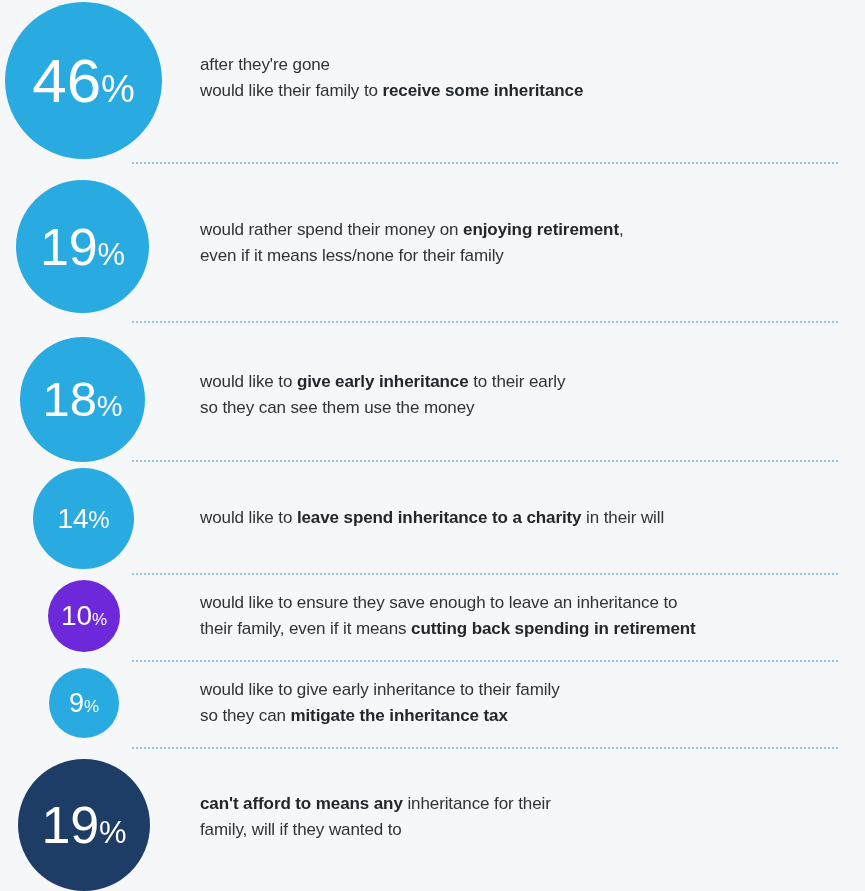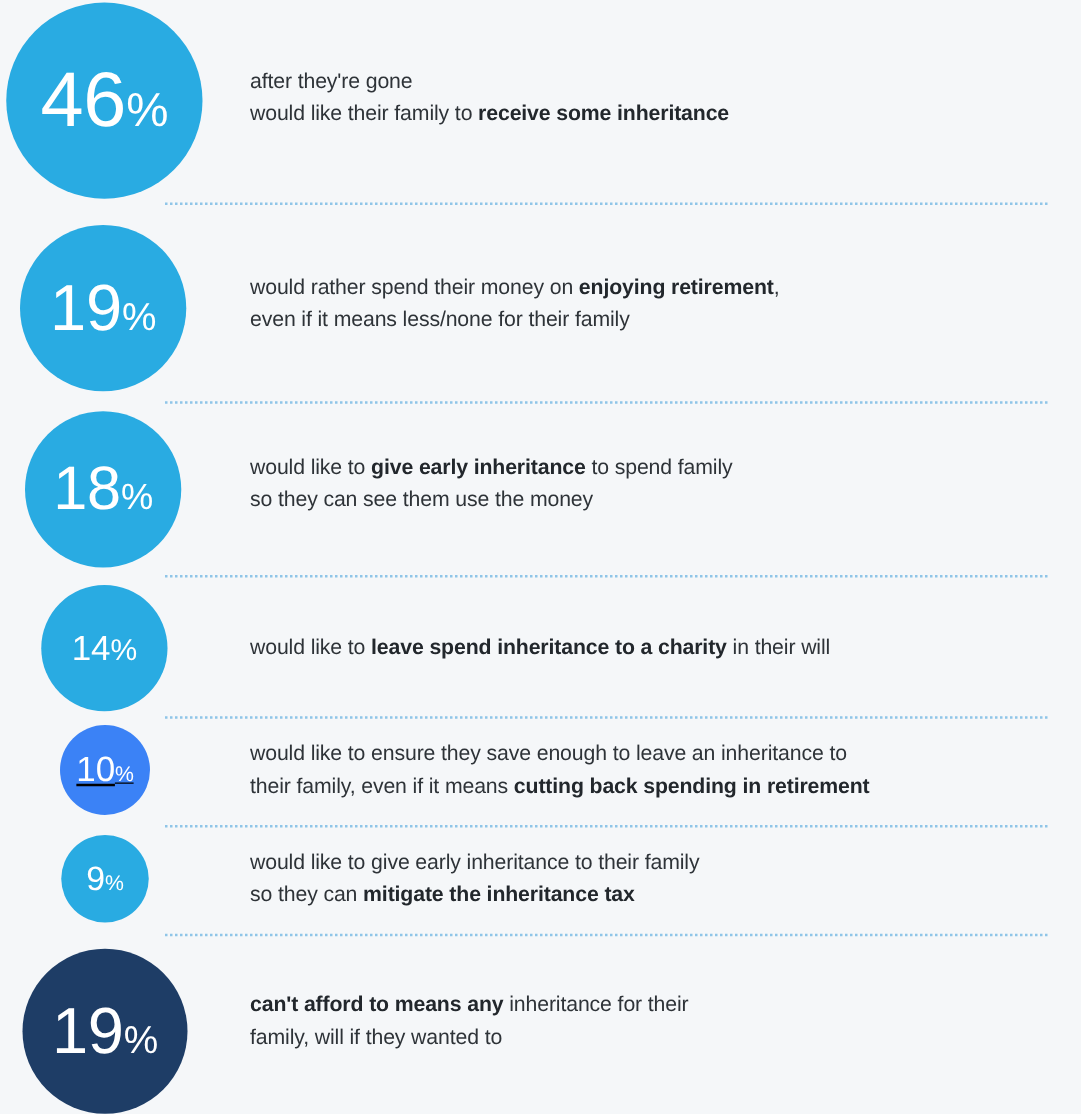--- a/index.html
+++ b/index.html
@@ -103,49 +103,49 @@
           <span class="pct-sign" style="font-size:31px;">%</span>
       </span>
     </div>
     <div class="statement" style="top:42px;">
       <div><span>would rather spend their money on </span><b>enjoying retirement</b><span>,</span></div>
       <div><span>even if it means less/none for their family</span></div>
     </div>
   </div>
   <div class="divider" style="top:321px;"></div>
 
-  <div class="stat-row" style="top:328px;height:128px;">
+  <div class="stat-row" style="top:336px;height:128px;">
     <div class="bubble" style="left:20px;top:1px;width:125px;height:125px;background:#29ABE2;">
       <span class="bubble-label">
         <span class="pct-num" style="font-size:49px;">18</span>
           <span class="pct-sign" style="font-size:29px;">%</span>
       </span>
     </div>
     <div class="statement" style="top:33px;">
-      <div><span>would like to </span><b>give early inheritance</b><span> to spend family</span></div>
+      <div><span>would like to </span><b>give early inheritance</b><span> to their early</span></div>
       <div><span>so they can see them use the money</span></div>
     </div>
   </div>
   <div class="divider" style="top:460px;"></div>
 
   <div class="stat-row" style="top:467px;height:102px;">
     <div class="bubble" style="left:33px;top:1px;width:101px;height:101px;background:#29ABE2;">
       <span class="bubble-label">
         <span class="pct-num" style="font-size:28px;">14</span>
           <span class="pct-sign" style="font-size:24px;">%</span>
       </span>
     </div>
     <div class="statement" style="top:38px;">
       <div><span>would like to </span><b>leave spend inheritance to a charity</b><span> in their will</span></div>
     </div>
   </div>
   <div class="divider" style="top:573px;"></div>
 
   <div class="stat-row" style="top:580px;height:73px;">
-    <div class="bubble" style="left:48px;top:0px;width:72px;height:72px;background:#3b82f6;text-decoration:underline;">
+    <div class="bubble" style="left:48px;top:0px;width:72px;height:72px;background:#6d28d9;">
       <span class="bubble-label">
         <span class="pct-num" style="font-size:28px;">10</span>
           <span class="pct-sign" style="font-size:17px;">%</span>
       </span>
     </div>
     <div class="statement" style="top:10px;">
       <div><span>would like to ensure they save enough to leave an inheritance to</span></div>
       <div><span>their family, even if it means </span><b>cutting back spending in retirement</b></div>
     </div>
   </div>

